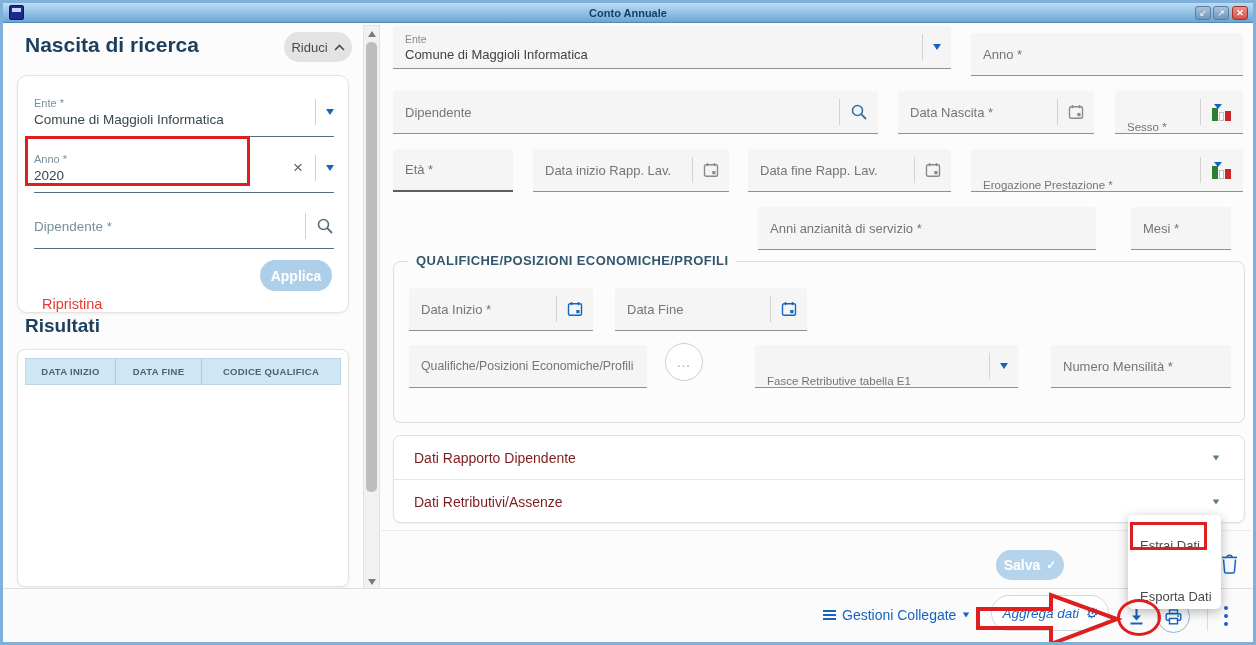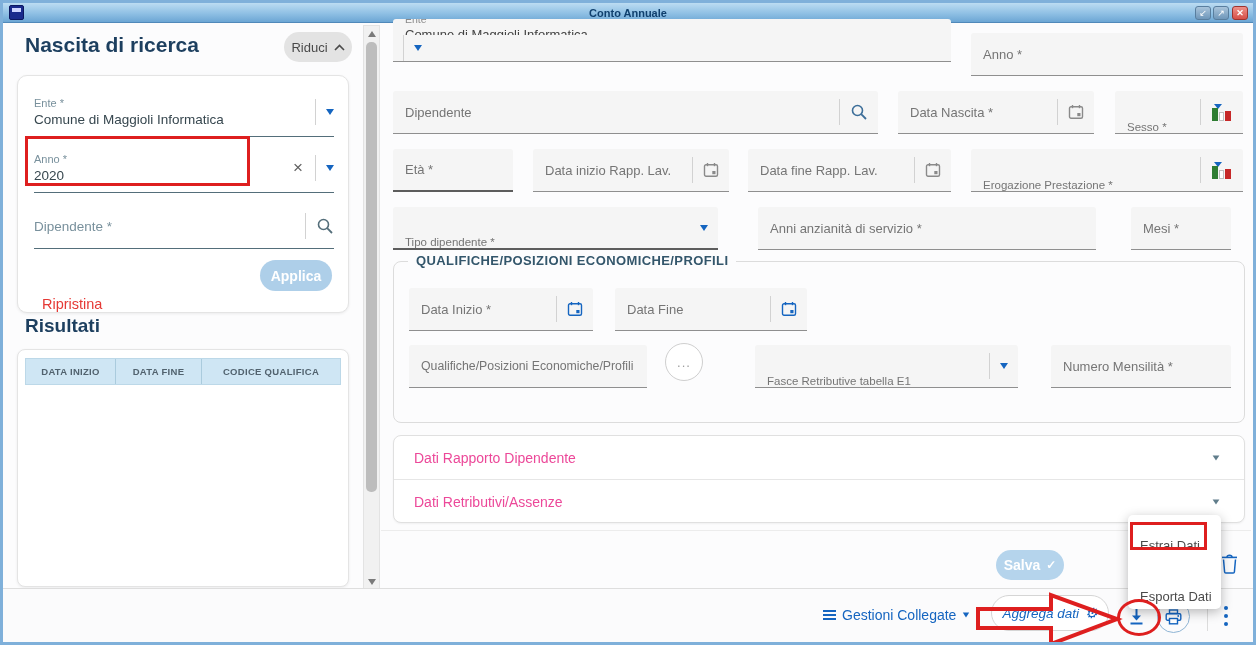--- a/index.html
+++ b/index.html
@@ -54,21 +54,21 @@
   .mf .ph{font-size:13px;color:#757575;white-space:nowrap;}
   .mf .right{display:flex;align-items:center;padding-right:10px;}
   .mf.dark-line{border-bottom:2px solid #5d5d5d;}
   
   #qual-box{position:absolute;left:390px;top:258px;width:852px;height:162px;border:1px solid #dcdcdc;border-radius:8px;}
   #qual-legend{position:absolute;left:14px;top:-9px;background:#fcfcfd;padding:0 8px;font-size:13px;font-weight:bold;color:#33566b;letter-spacing:.4px;}
   #more-btn{position:absolute;left:662px;top:340px;width:38px;height:38px;border-radius:50%;border:1px solid #cfcfcf;background:#fff;
     display:flex;align-items:center;justify-content:center;color:#9e9e9e;font-size:13px;letter-spacing:1px;}
   
   #accordion{position:absolute;left:390px;top:432px;width:852px;height:88px;background:#fff;border:1px solid #e0e0e0;border-radius:8px;box-shadow:0 1px 2px rgba(0,0,0,.05);}
-  .acc-row{height:43px;display:flex;align-items:center;padding:0 24px 0 20px;font-size:14px;color:#ec4899;justify-content:space-between;}
+  .acc-row{height:43px;display:flex;align-items:center;padding:0 24px 0 20px;font-size:14px;color:#7f1d1d;justify-content:space-between;}
   #acc-divider{height:1px;background:#e6e6e6;margin:0;}
   
   #save-divider{position:absolute;left:378px;top:527px;width:870px;height:1px;background:#ececec;}
   #salva-btn{position:absolute;left:993px;top:547px;width:68px;height:30px;border-radius:15px;background:#b5d4ec;color:#fff;
     font-size:14px;font-weight:bold;display:flex;align-items:center;justify-content:center;gap:6px;}
   #trash-btn{position:absolute;left:1218px;top:551px;}
   #footer-divider{position:absolute;left:0;top:585px;width:100%;height:1px;background:#dedede;}
   #footer{position:absolute;left:0;top:586px;width:100%;height:53px;background:#fbfbfc;}
   #gestioni{position:absolute;left:820px;top:604px;display:flex;align-items:center;gap:6px;color:#1565c0;font-size:14px;}
   .hamb{display:inline-block;width:13px;}
@@ -167,21 +167,21 @@
       <div class="rcell" style="width:138px;">CODICE QUALIFICA</div>
     </div>
   </div>
 
   <div id="vscroll">
     <div class="scr-arrow" id="scr-up"></div>
     <div id="vthumb"></div>
     <div class="scr-arrow" id="scr-down"></div>
   </div>
 
-  <div class="mf" style="left:390px;top:16px;width:558px;flex-direction:column;">
+  <div class="mf" style="left:390px;top:23px;width:558px;">
     <div class="body">
       <span class="lbl">Ente</span>
       <span class="val">Comune di Maggioli Informatica</span>
     </div>
     <div class="right">
         <span class="vsep"></span>
       <span class="tri-down"></span>
       </div>
   </div>
   <div class="mf" style="left:968px;top:30px;width:272px;">
@@ -272,28 +272,20 @@
         <span class="vsep"></span>
       <span class="flag">
           <span class="ftri"></span>
           <i class="g"></i>
           <i class="w"></i>
           <i class="r"></i>
         </span>
     </div>
   </div>
 
-  <div class="mf labeltop dark-line" style="left:390px;top:204px;width:325px;">
-    <div class="body">
-        <span class="lbl" style="font-size:11.5px;color:#757575;">Tipo dipendente *</span>
-      </div>
-    <div class="right">
-        <span class="tri-down"></span>
-      </div>
-  </div>
   <div class="mf" style="left:755px;top:204px;width:338px;">
     <div class="body">
         <span class="ph">Anni anzianità di servizio *</span>
       </div>
   </div>
   <div class="mf" style="left:1128px;top:204px;width:100px;">
     <div class="body">
         <span class="ph">Mesi *</span>
       </div>
   </div>

